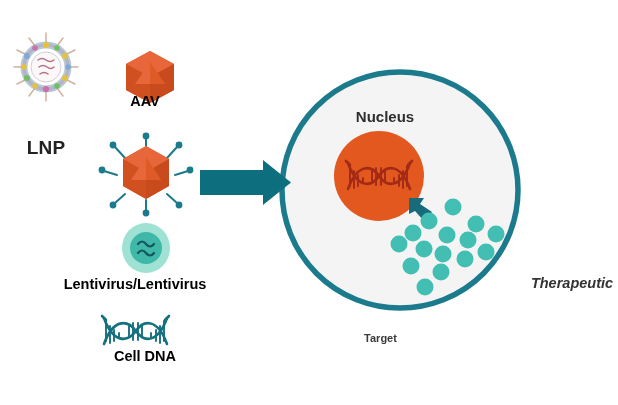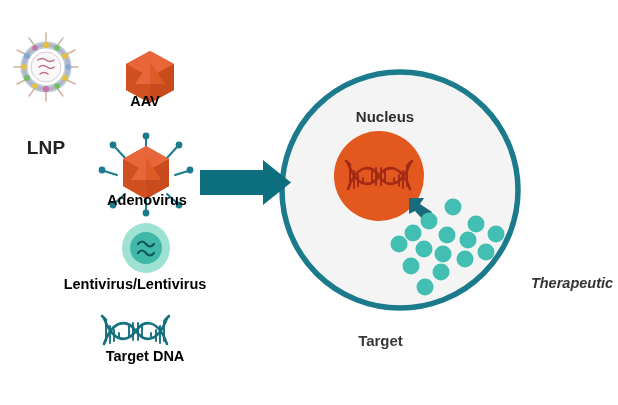--- a/index.html
+++ b/index.html
@@ -39,21 +39,21 @@
   #adeno-label{left:72px; top:193px; width:150px;}
   #retro-label{left:10px; top:277px; width:250px;}
   #dna-label{left:60px;  top:349px; width:170px;}
 
   
   .cell-label{
     position:absolute;
     left:318px; top:331px; width:125px;
     text-align:center;
     color:#3A3A3A;
-    font-size:15px;
+    font-size:11px;
     font-weight:600;
     line-height:1.30;
   }
   .protein-label{
     position:absolute;
     left:504px; top:274px; width:136px;
     text-align:center;
     color:#333333;
     font-size:14.5px;
     font-weight:bold;
@@ -262,25 +262,24 @@
         <line x1="169" y1="316" x2="165" y2="320"></line>
       </g>
     </g>
 
   </svg>
 
   <div class="lnp-label">LNP</div>
 
   <div class="vlabel" id="aav-label">AAV</div>
 
-  <div class="vlabel" id="adeno-label">Adenovirus</div>
 
   <div class="vlabel" id="retro-label">Lentivirus/Lentivirus</div>
 
-  <div class="vlabel" id="dna-label">Target DNA</div>
+  <div class="vlabel" id="dna-label">Cell DNA</div>
 
   <div class="nucleus-label">Nucleus</div>
 
   <div class="cell-label">
     <span class="lbl-line">Target</span>
   </div>
 
   <div class="protein-label">
     <span class="lbl-line">Therapeutic</span>
   </div>

